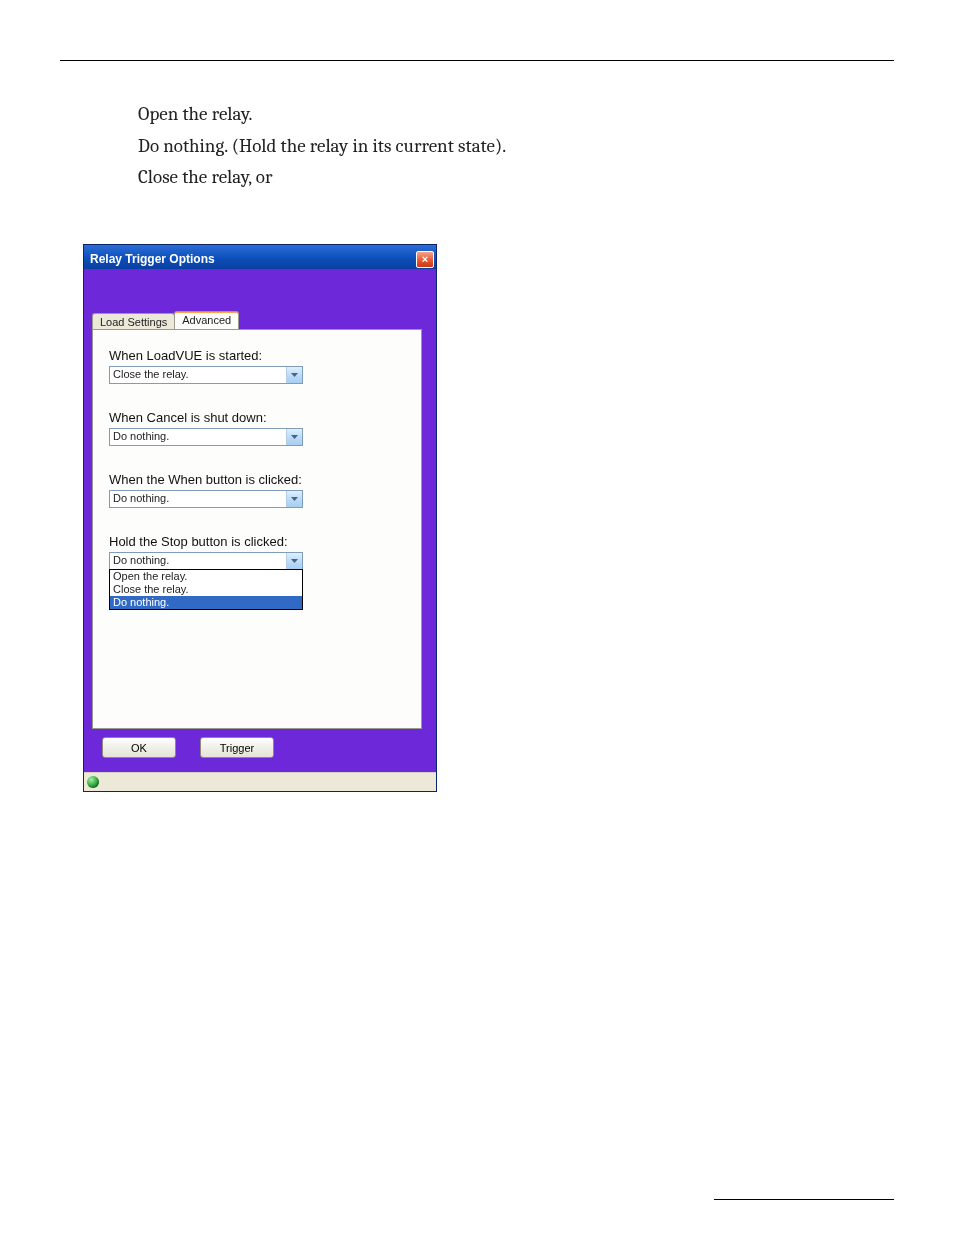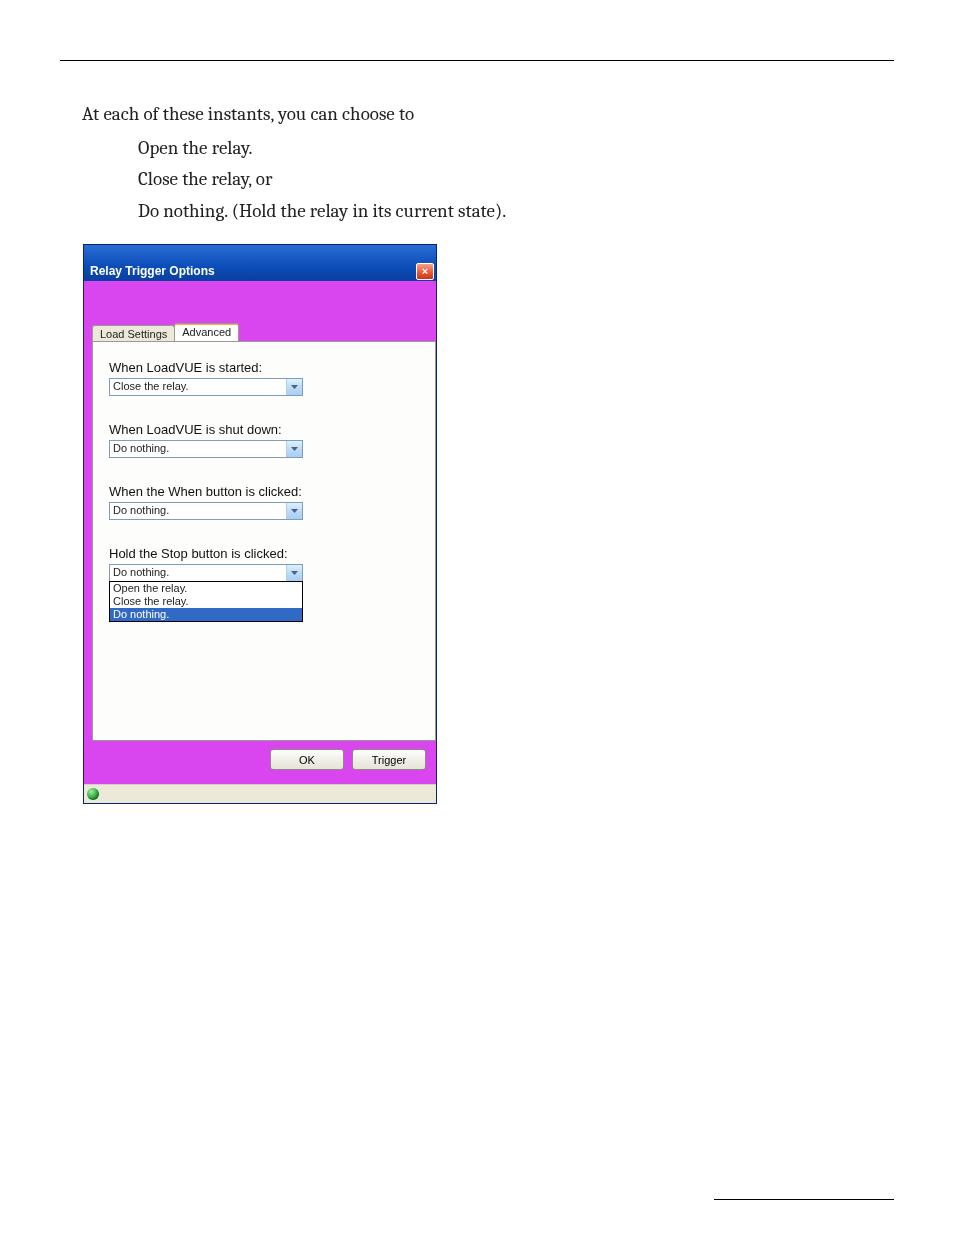--- a/index.html
+++ b/index.html
@@ -47,21 +47,21 @@
     font-size: 11px;
     box-shadow: 0 0 0 rgba(0,0,0,0);
   }
 
   .titlebar {
     height: 20px;
     background: linear-gradient(to bottom, #2b6cd6 0%, #0b4db8 60%, #0a3fa0 100%);
     display: flex;
     align-items: center;
     justify-content: space-between;
-    padding: 16px 2px 0 6px;
+    padding: 4px 2px 0 6px;
   }
   .titlebar-text {
     color: #fff;
     font-weight: bold;
     font-size: 12px;
   }
   .close-btn {
     width: 16px;
     height: 15px;
     background: linear-gradient(to bottom, #f6a28a 0%, #e7532c 60%, #c53a18 100%);
@@ -71,22 +71,22 @@
     align-items: center;
     justify-content: center;
     color: #fff;
     font-weight: bold;
     font-size: 11px;
     line-height: 1;
     cursor: pointer;
   }
 
   .dialog-body {
-    padding: 6px 0 8px 8px;
-    background: #d946ef;
+    padding: 6px 14px 8px 8px;
+    background: #6d28d9;
   }
 
   .tabs-row {
     display: flex;
     align-items: flex-end;
   }
   .tab {
     background: #ece9d8;
     border: 1px solid #9a9a8e;
     border-bottom: none;
@@ -161,22 +161,21 @@
     padding: 0 3px;
     line-height: 13px;
   }
   .dropdown-open .opt.sel {
     background: #316ac5;
     color: #fff;
   }
 
   .dialog-footer {
     display: flex;
-    justify-content: flex-end;
-    gap: 8px;
+    gap: 24px;
     padding: 8px 10px 6px 10px;
   }
   .xp-btn {
     width: 74px;
     height: 21px;
     font-size: 11px;
     font-family: Tahoma, sans-serif;
     background: linear-gradient(to bottom, #ffffff 0%, #f0efe8 50%, #e6e4d8 100%);
     border: 1px solid #8c8c7c;
     border-radius: 3px;
@@ -208,25 +207,24 @@
     border-top: 1.5px solid #000;
   }
 </style>
 </head>
 <body>
 
 <div class="page">
   <hr class="hr-top">
 
   <div class="body-text">
-    <div>At each of these instants, you can choose to</div>
     <div class="indent-list">
       <div>Open the relay.</div>
+      <div>Do nothing. (Hold the relay in its current state).</div>
       <div>Close the relay, or</div>
-      <div>Do nothing. (Hold the relay in its current state).</div>
     </div>
   </div>
 
   <div class="dialog">
 
     <div class="titlebar">
       <span class="titlebar-text">Relay Trigger Options</span>
       <div class="close-btn">
         <span>×</span>
       </div>
@@ -250,21 +248,21 @@
             <div class="combo-value">Close the relay.</div>
             <div class="combo-arrow">
               <svg width="7" height="4">
                   <polygon points="0,0 7,0 3.5,4" fill="#4d6185"></polygon>
                 </svg>
             </div>
           </div>
         </div>
 
         <div class="field-group">
-          <div class="field-label">When LoadVUE is shut down:</div>
+          <div class="field-label">When Cancel is shut down:</div>
           <div class="combo">
             <div class="combo-value">Do nothing.</div>
             <div class="combo-arrow">
               <svg width="7" height="4">
                   <polygon points="0,0 7,0 3.5,4" fill="#4d6185"></polygon>
                 </svg>
             </div>
           </div>
         </div>
 

